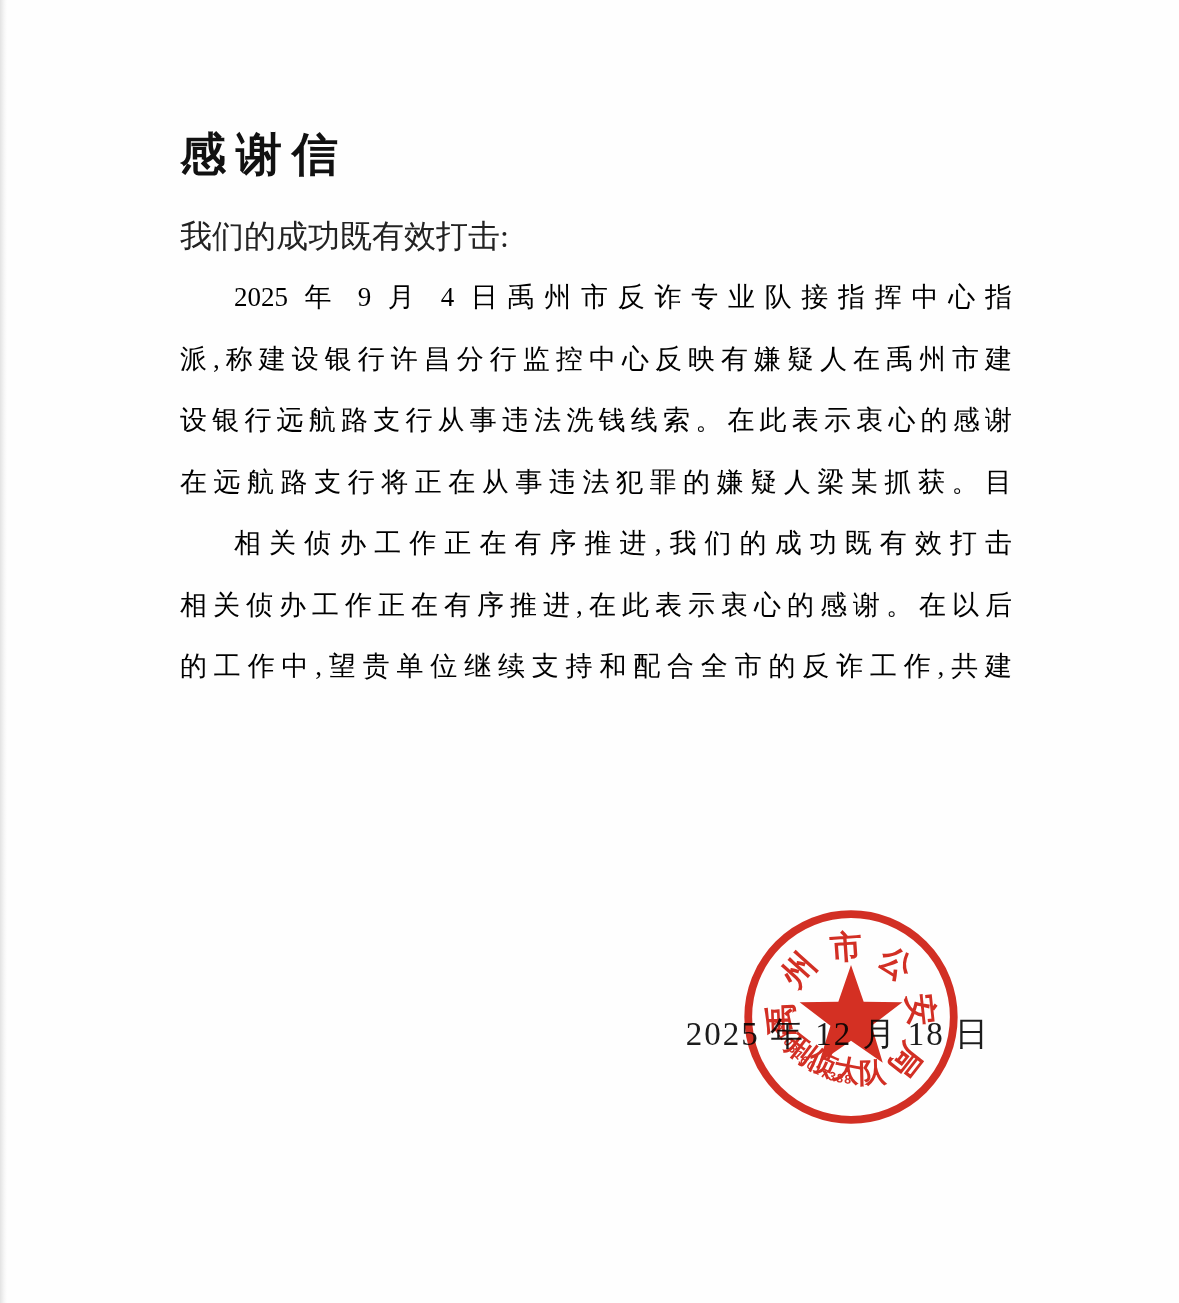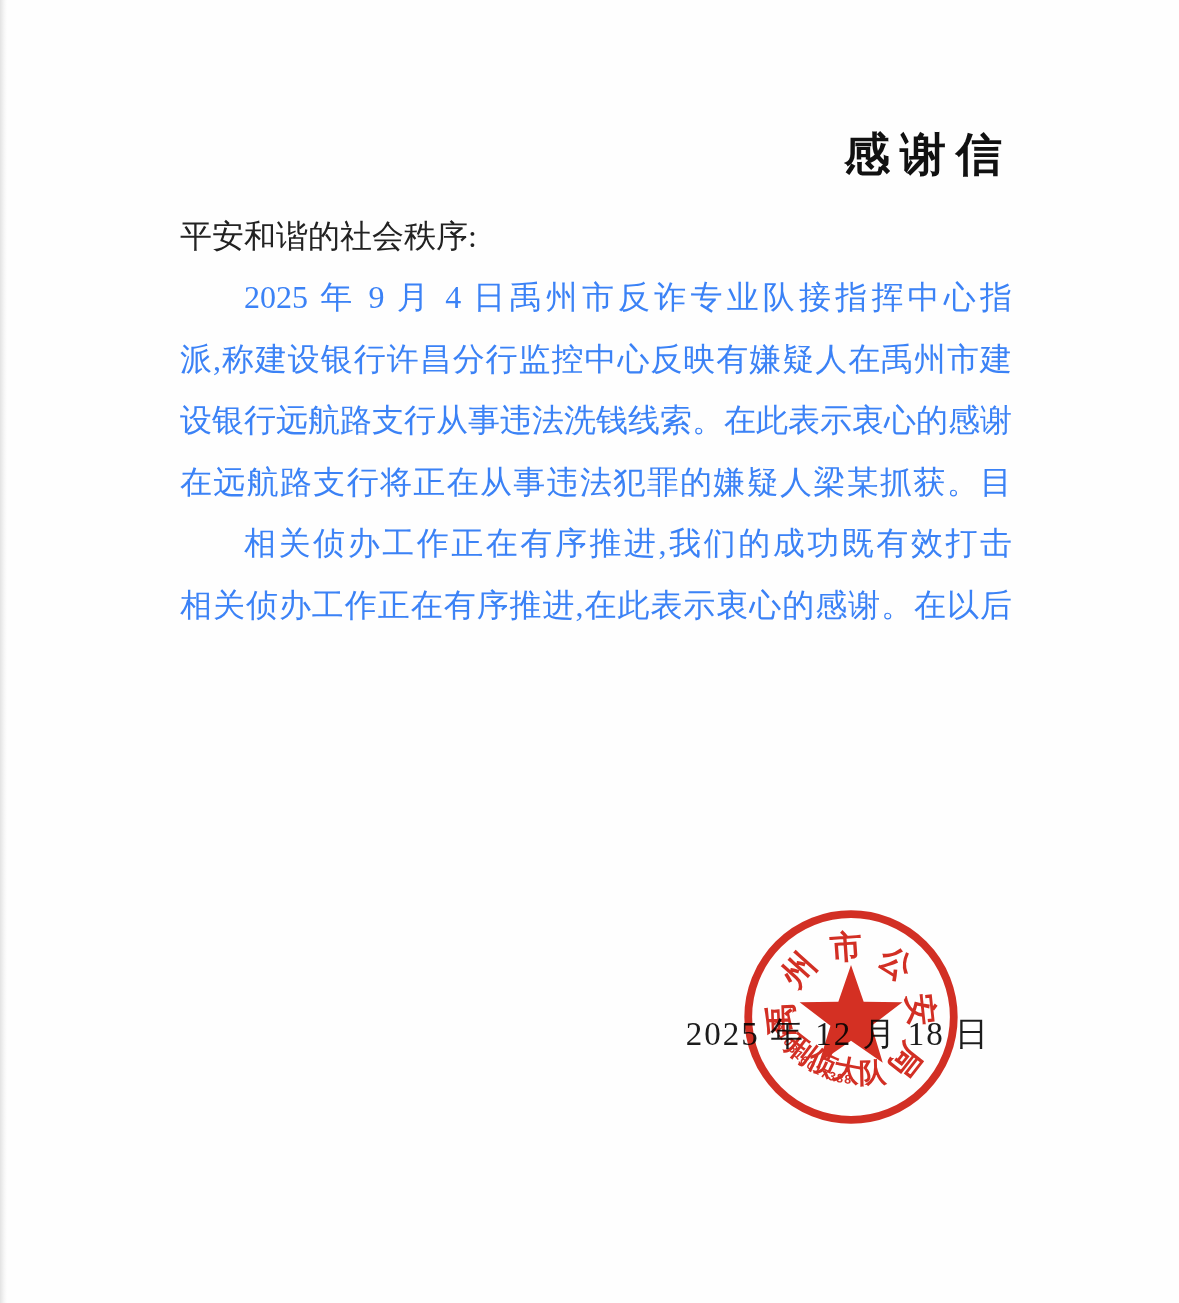--- a/index.html
+++ b/index.html
@@ -12,35 +12,35 @@
     overflow:hidden;
   }
   .scan-edge{
     position:absolute;left:0;top:0;width:7px;height:1303px;
     background:linear-gradient(90deg,#e3e3e3,#f6f6f6 60%,rgba(255,255,255,0));
   }
   .letter{
     position:absolute;left:180px;top:125px;width:832px;
   }
   .letter-title{
-    text-align:right;
+    text-align:left;
     font-size:46px;font-weight:700;
     letter-spacing:10px;
     color:#111;
     margin:0 0 20px 0;
     line-height:60px;
   }
   .salutation{
     font-size:32px;line-height:62px;height:62px;
     color:#222;
   }
   .para{margin:0;}
   .bline{
-    font-size:32px;line-height:61.5px;height:61.5px;
-    color:#3b82f6;
+    font-size:27px;line-height:61.5px;height:61.5px;
+    color:#000000;
     white-space:nowrap;
   }
   .bline.full{
     white-space:normal;
     text-align:justify;
     text-align-last:justify;
   }
   .bline.first{
     text-indent:2em;
   }
@@ -67,32 +67,33 @@
   }
 </style>
 </head>
 <body>
 
 <div class="scan-edge"></div>
 
 <div class="letter">
   <h1 class="letter-title">感谢信</h1>
 
-  <div class="salutation">平安和谐的社会秩序:</div>
+  <div class="salutation">我们的成功既有效打击:</div>
 
   <div class="para">
     <div class="bline full first">2025 年 9 月 4 日禹州市反诈专业队接指挥中心指</div>
     <div class="bline full">派,称建设银行许昌分行监控中心反映有嫌疑人在禹州市建</div>
     <div class="bline full">设银行远航路支行从事违法洗钱线索。在此表示衷心的感谢</div>
     <div class="bline full">在远航路支行将正在从事违法犯罪的嫌疑人梁某抓获。目</div>
   </div>
 
   <div class="para">
     <div class="bline full first">相关侦办工作正在有序推进,我们的成功既有效打击</div>
     <div class="bline full">相关侦办工作正在有序推进,在此表示衷心的感谢。在以后</div>
+    <div class="bline full">的工作中,望贵单位继续支持和配合全市的反诈工作,共建</div>
   </div>
 </div>
 
 <div class="date-line">2025 年 12 月 18 日</div>
 
 <div class="seal">
   <svg viewBox="0 0 210 210" xmlns="http://www.w3.org/2000/svg">
 
     <circle cx="105" cy="105" r="99" fill="none" stroke="#d12318" stroke-width="7.5"></circle>
 

